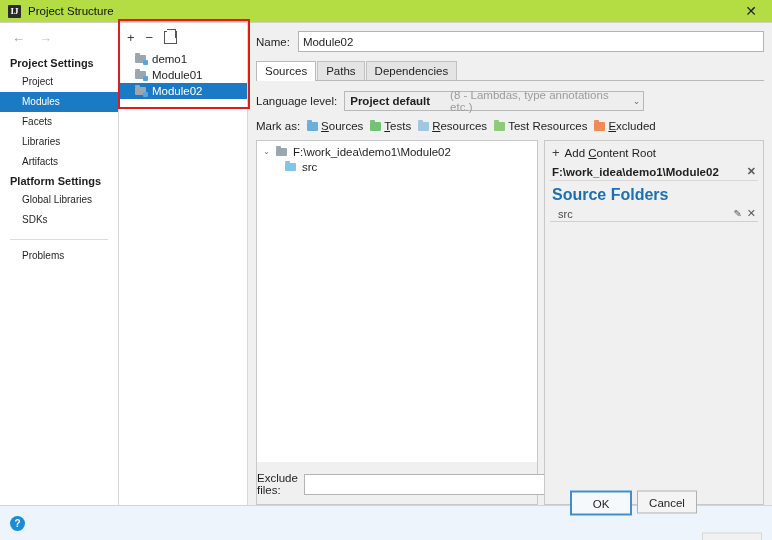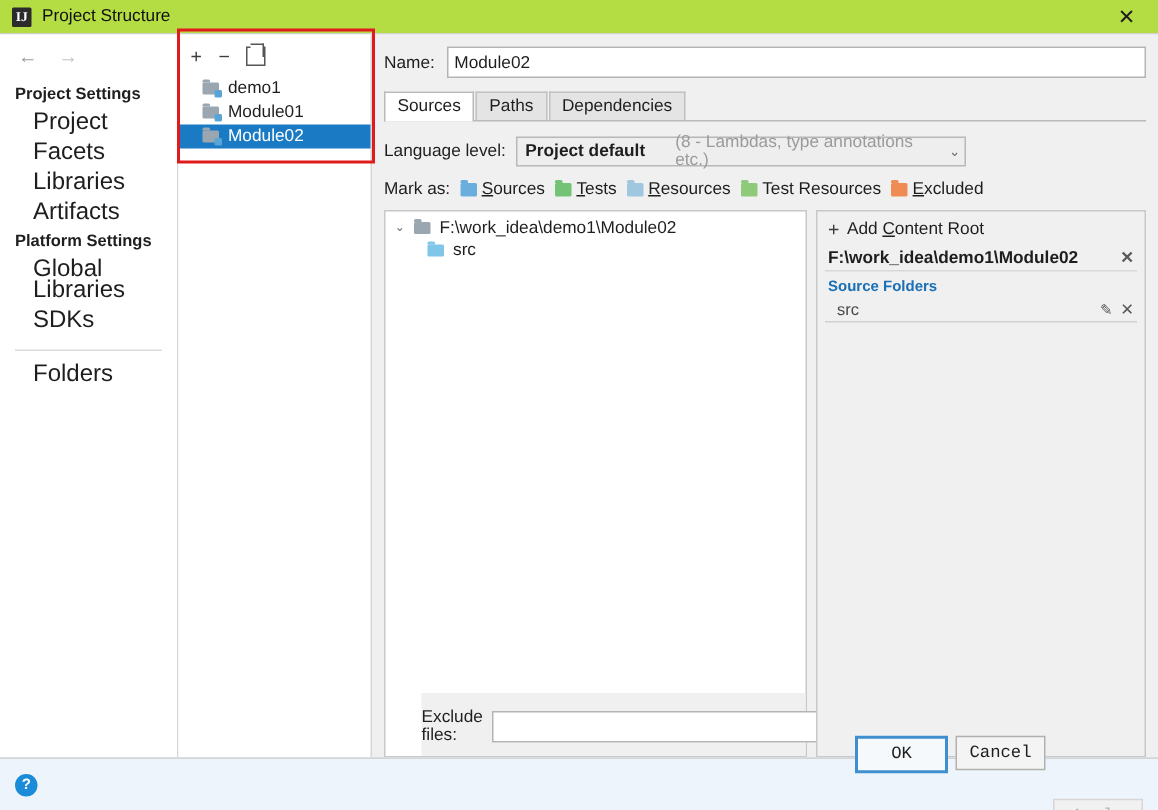--- a/index.html
+++ b/index.html
@@ -76,21 +76,21 @@
   .nav-arrows span { cursor: pointer; line-height: 1; }
   .nav-arrows .disabled { color: #c2c2c2; }
   .side-group {
     font-weight: bold;
     font-size: 11px;
     padding: 3px 0 3px 10px;
     color: #1e1e1e;
   }
   .side-item {
     padding: 3px 14px 3px 22px;
-    font-size: 16px;
+    font-size: 10px;
     color: #1e1e1e;
     cursor: pointer;
     line-height: 14px;
   }
   .side-item.selected {
     background: #1a7bc4;
     color: #fff;
   }
   .side-sep {
     height: 1px; background: #dcdcdc;
@@ -279,21 +279,20 @@
     text-align: center; line-height: 1;
   }
   .fold-grey i { background: #9aa7b0; }
   .fold-grey i::before { background: #9aa7b0; }
   .fold-blue i { background: #7fc6e8; }
   .fold-blue i::before { background: #7fc6e8; }
 
   .exclude-wrap {
     padding: 10px 8px 8px 0;
     background: #f0f0f0;
-    margin-left: 24px;
   }
   .exclude-row {
     display: flex; align-items: center; gap: 6px;
   }
   .exclude-hint {
     color: #8d8d8d; font-size: 11px;
     margin: 4px 0 0 62px;
     max-width: 260px;
     line-height: 14px;
   }
@@ -316,21 +315,21 @@
   .root-path-row {
     display: flex; align-items: center;
     justify-content: space-between;
     font-weight: bold; font-size: 11.5px;
     padding: 1px 2px 2px 2px;
     border-bottom: 1px solid #d8d8d8;
   }
   .x-ico { color: #5a5a5a; font-size: 11px; cursor: pointer; }
   .srcfolders-title {
     color: #1a6fb5; font-weight: bold;
-    font-size: 10px;
+    font-size: 16px;
     padding: 5px 2px 3px 2px;
   }
   .src-row {
     display: flex; align-items: center;
     gap: 5px; padding: 0 2px 1px 8px;
     border-bottom: 1px solid #d0d0d0;
     font-size: 11px;
   }
   .src-row .nm { flex: 1; color: #4a4a4a; }
   .pencil {
@@ -359,21 +358,21 @@
     transform: translateY(-50%);
     display: flex; gap: 5px;
   }
   .btn {
     min-width: 58px; height: 21px;
     font-size: 11.5px;
     border: 1px solid #b0b0b0;
     background: #f4f4f4;
     display: flex; align-items: center; justify-content: center;
     cursor: pointer;
-    font-family: Liberation Mono, monospace;
+    font-family: Liberation Sans, sans-serif;
     color: #1e1e1e;
   }
   .btn.default {
     border: 2px solid #3f8fd0;
     background: #f6f9fc;
   }
   .btn.disabled {
     color: #b6b6b6;
     border-color: #d6d6d6;
     background: #f1f1f1;
@@ -403,30 +402,31 @@
   <div class="body-area">
 
     <div class="sidebar">
       <div class="nav-arrows">
         <span>←</span>
         <span class="disabled">→</span>
       </div>
 
       <div class="side-group">Project Settings</div>
       <div class="side-item">Project</div>
+      <div class="side-item selected">Modules</div>
       <div class="side-item">Facets</div>
       <div class="side-item">Libraries</div>
       <div class="side-item">Artifacts</div>
 
       <div class="side-group">Platform Settings</div>
       <div class="side-item">Global Libraries</div>
       <div class="side-item">SDKs</div>
 
       <div class="side-sep"></div>
-      <div class="side-item">Folders</div>
+      <div class="side-item">Problems</div>
     </div>
 
     <div class="modules-col">
       <div class="mod-toolbar">
         <span class="tb-icon">+</span>
         <span class="tb-icon">−</span>
         <span class="tb-copy"></span>
       </div>
       <div class="mod-list">
         <div class="mod-row">

